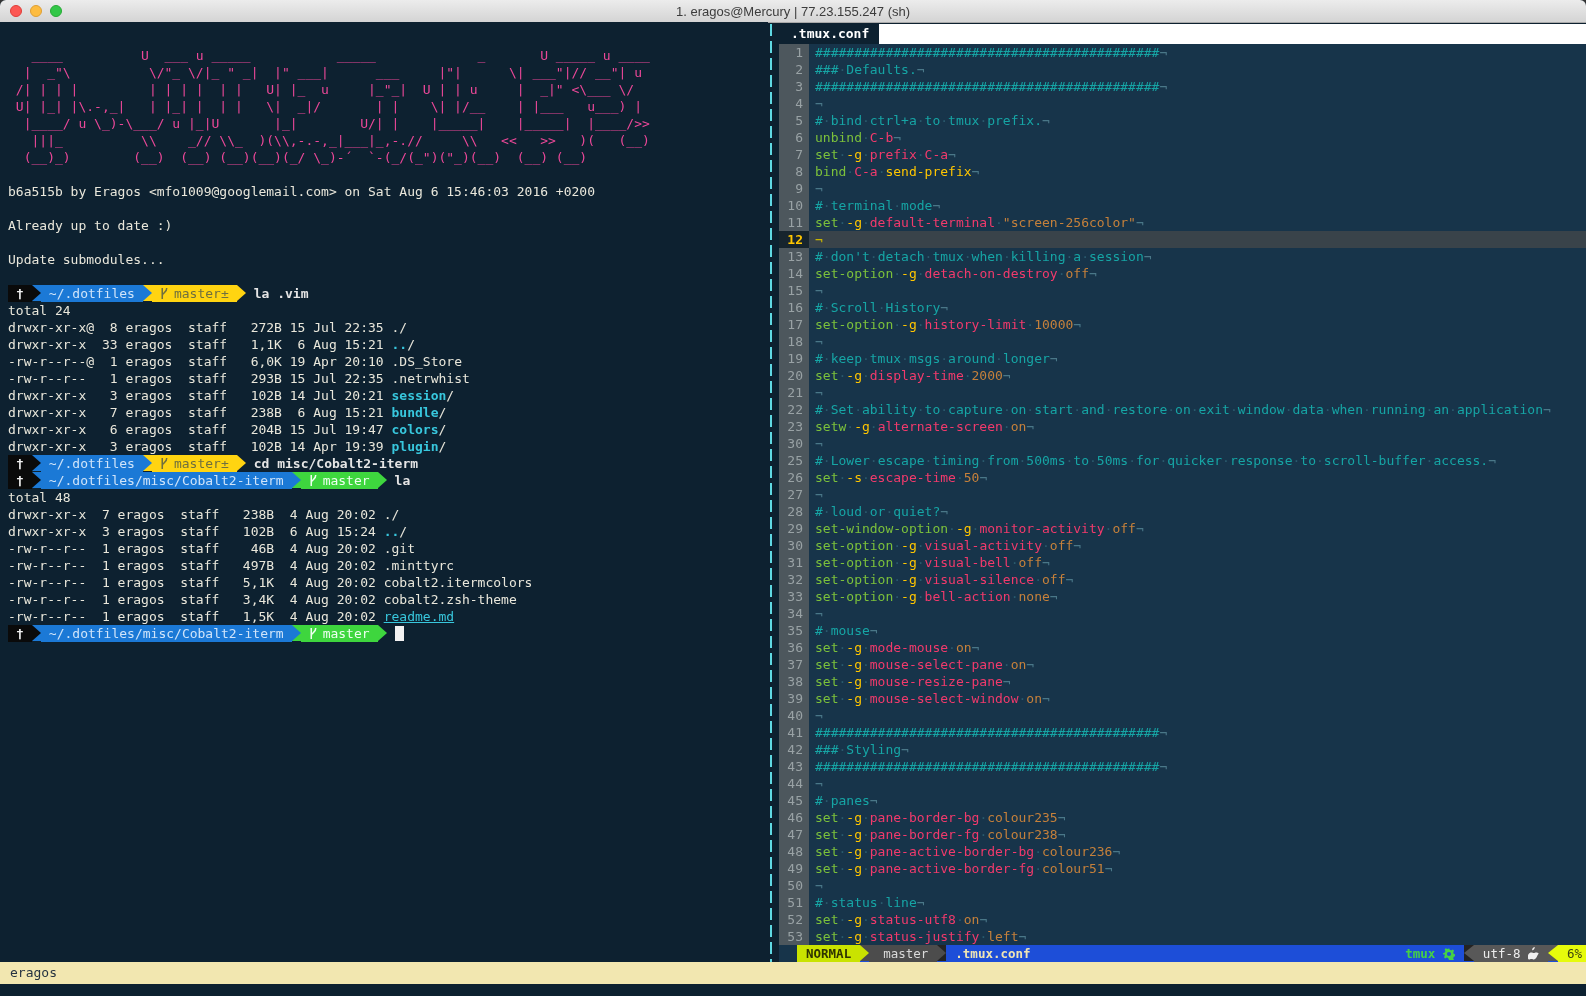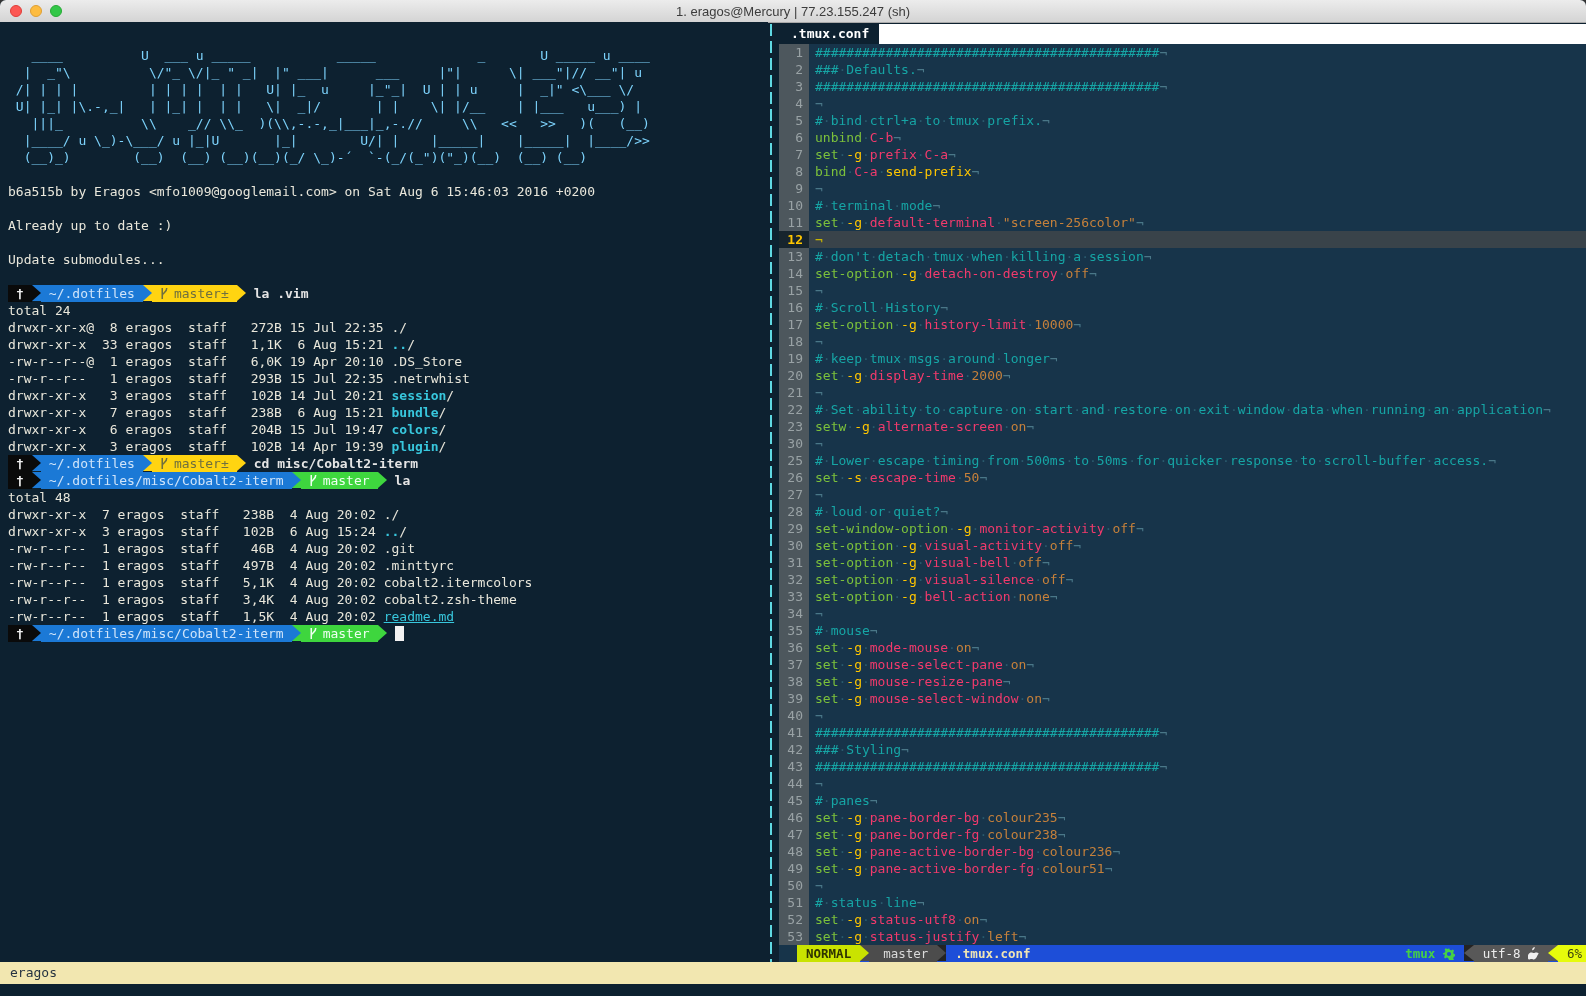--- a/index.html
+++ b/index.html
@@ -12,21 +12,21 @@
     font-family:"Liberation Sans",sans-serif;font-size:13px;color:#3c3c3c;}
   .lights{position:absolute;left:10px;top:5px;display:flex;gap:8px;}
   .light{width:12px;height:12px;border-radius:50%;}
   .light.red{background:#fc5753;border:1px solid #df3d38;box-sizing:border-box;}
   .light.yellow{background:#fdbc40;border:1px solid #de9f34;box-sizing:border-box;}
   .light.green{background:#33c748;border:1px solid #27aa35;box-sizing:border-box;}
   
   .left-pane{position:absolute;left:0;top:22px;width:768px;height:940px;background:#0d2130;
     padding:8px 0 0 8px;box-sizing:border-box;color:#e9e7db;}
   .trow{height:17px;line-height:17px;white-space:pre;}
-  .trow .art{color:#7dd3fc;}
+  .trow .art{color:#ec4899;}
   .trow .cyan{color:#38c7dd;font-weight:bold;}
   .trow .cyanu{color:#38c7dd;text-decoration:underline;}
   .pseg{display:inline-block;height:17px;line-height:17px;padding:0 8px;vertical-align:top;}
   .pwrap{display:inline-block;width:0;height:0;vertical-align:top;
     border-top:8.5px solid transparent;border-bottom:8.5px solid transparent;border-left:9px solid transparent;}
   .cmd{font-weight:bold;color:#e5e5e5;margin-left:8px;}
   .cursor{display:inline-block;width:9px;height:15px;background:#f2f2f2;vertical-align:top;margin:1px 0 0 8px;}
   .bicon{display:inline-block;vertical-align:-2px;margin-right:5px;}
   
   .divider{position:absolute;left:770px;top:24px;width:2px;height:938px;
@@ -101,22 +101,22 @@
     <span>1. eragos@Mercury | 77.23.155.247 (sh)</span>
   </div>
 
   <div class="left-pane">
     <div id="left-rows">
         <div class="trow">&nbsp;</div>
         <div class="trow"><span class="art">   ____          U  ___ u _____           _____             _       U _____ u ____</span></div>
         <div class="trow"><span class="art">  |  _"\          \/"_ \/|_ " _|  |" ___|      ___     |"|      \| ___"|// __"| u</span></div>
         <div class="trow"><span class="art"> /| | | |         | | | |  | |   U| |_  u     |_"_|  U | | u     |  _|" &lt;\___ \/</span></div>
         <div class="trow"><span class="art"> U| |_| |\.-,_|   | |_| |  | |   \|  _|/       | |    \| |/__    | |___   u___) |</span></div>
+        <div class="trow"><span class="art">  |____/ u \_)-\___/ u |_|U       |_|        U/| |    |_____|    |_____|  |____/&gt;&gt;</span></div>
         <div class="trow"><span class="art">   |||_          \\    _// \\_  )(\\,-.-,_|___|_,-.//     \\   &lt;&lt;   &gt;&gt;   )(   (__)</span></div>
-        <div class="trow"><span class="art">  |____/ u \_)-\___/ u |_|U       |_|        U/| |    |_____|    |_____|  |____/&gt;&gt;</span></div>
         <div class="trow"><span class="art">  (__)_)        (__)  (__) (__)(__)(_/ \_)-´  `-(_/(_")("_)(__)  (__) (__)</span></div>
         <div class="trow">&nbsp;</div>
         <div class="trow"><span class="">b6a515b by Eragos &lt;mfo1009@googlemail.com&gt; on Sat Aug 6 15:46:03 2016 +0200</span></div>
         <div class="trow">&nbsp;</div>
         <div class="trow"><span class="">Already up to date :)</span></div>
         <div class="trow">&nbsp;</div>
         <div class="trow"><span class="">Update submodules...</span></div>
         <div class="trow">&nbsp;</div>
         <div class="trow"><span class="pseg" style="background:#0a0a0a;color:#f0f0f0;font-weight:bold">†</span><span class="pwrap" style="border-left-color:#0a0a0a;border-top-color:#1b79d6;border-bottom-color:#1b79d6"></span><span class="pseg" style="background:#1b79d6;color:#cfe4fa">~/.dotfiles</span><span class="pwrap" style="border-left-color:#1b79d6;border-top-color:#ffd411;border-bottom-color:#ffd411"></span><span class="pseg" style="background:#ffd411;color:#6f6f3f"><svg class="bicon" width="9" height="13" viewBox="0 0 10 14">
               <path d="M2.5 1v12M7.5 1c0 6-5 4.5-5 8.5" fill="none" stroke="#6f6f3f" stroke-width="1.7"></path>

